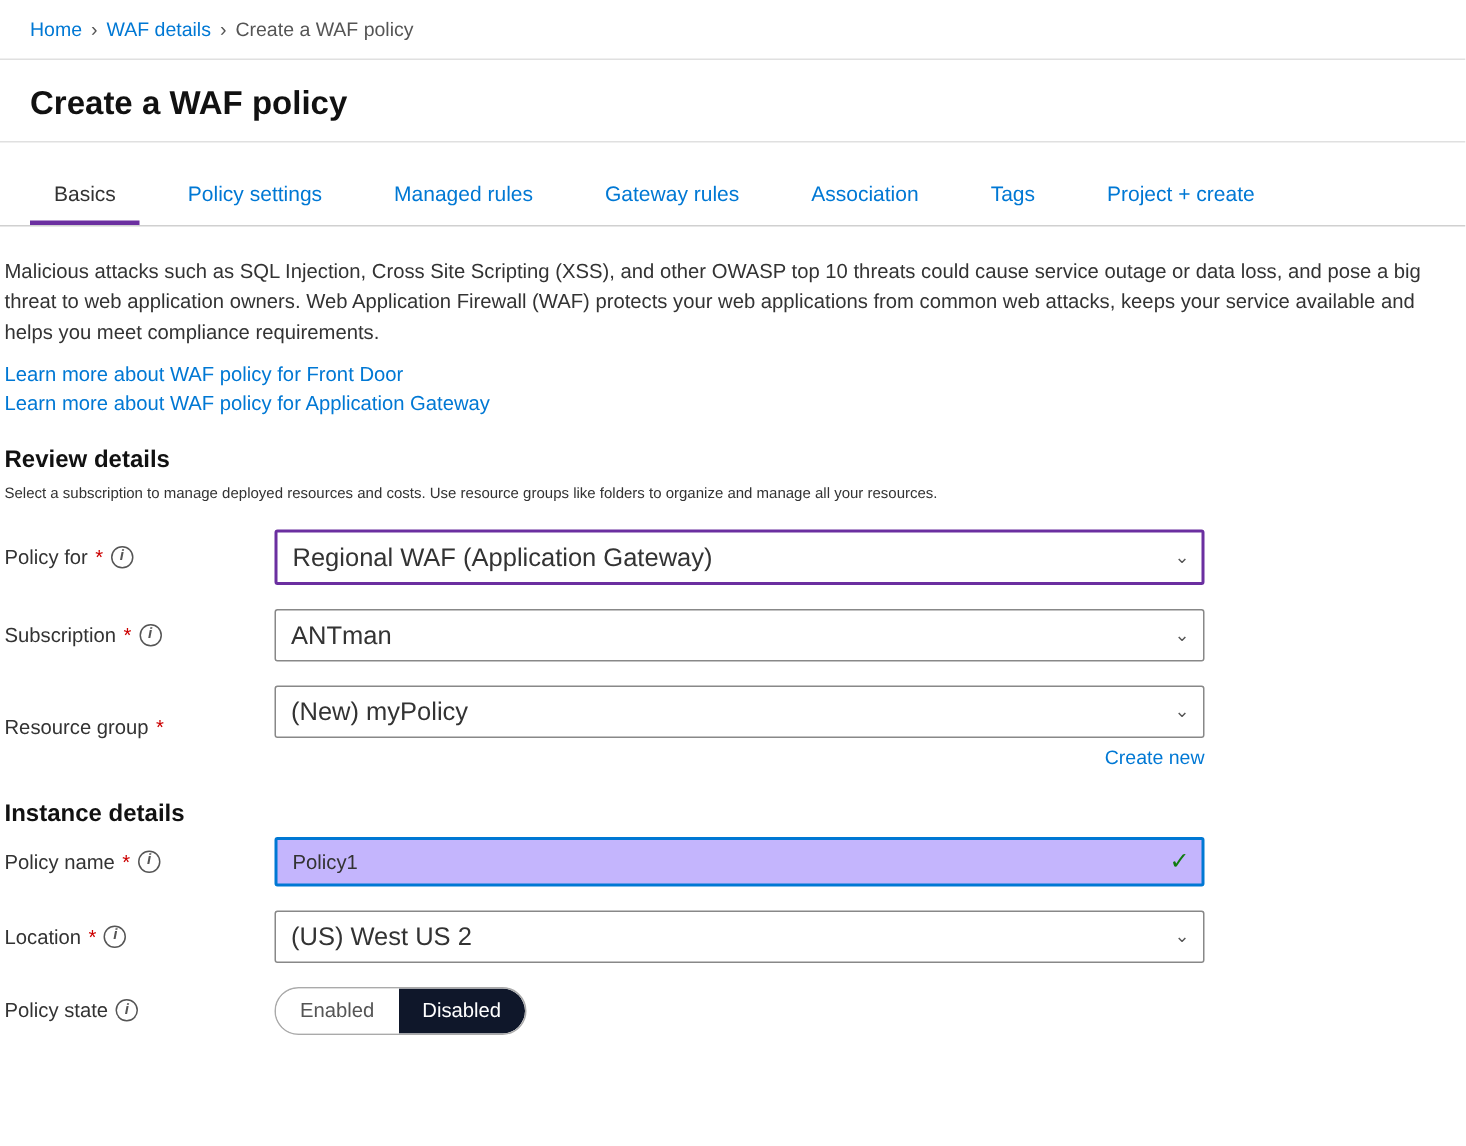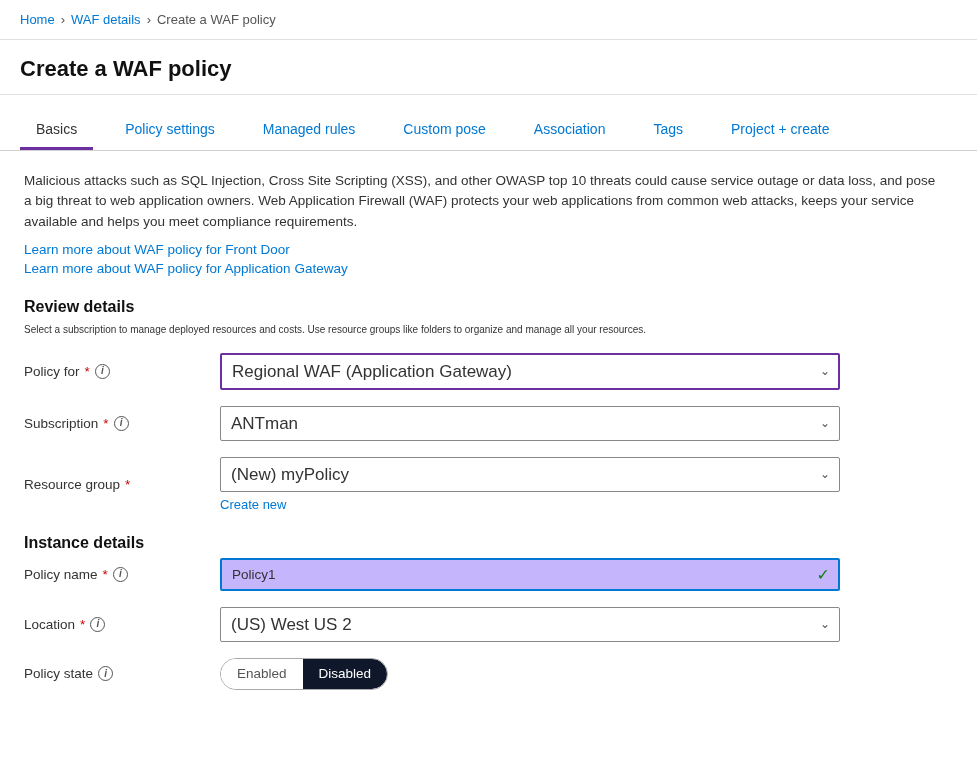--- a/index.html
+++ b/index.html
@@ -52,21 +52,21 @@
       border-bottom: 3px solid transparent;
       white-space: nowrap;
     }
     .tab.active {
       color: #333;
       border-bottom: 3px solid #6b2fa0;
       font-weight: 500;
     }
 
     .content-area {
-      padding: 20px 24px;
+      padding: 20px 3px;
       max-width: 960px;
     }
 
     .description-text {
       font-size: 13.5px;
       color: #333;
       line-height: 1.5;
       margin-bottom: 10px;
     }
     .learn-link {
@@ -88,21 +88,21 @@
       font-size: 10px;
       color: #333;
       margin-bottom: 16px;
       line-height: 1.5;
     }
 
     .form-row {
       display: flex;
       align-items: center;
       margin-bottom: 16px;
-      gap: 16px;
+      gap: 0;
     }
     .form-label {
       min-width: 180px;
       font-size: 13.5px;
       color: #333;
       display: flex;
       align-items: center;
       gap: 5px;
       flex-shrink: 0;
     }
@@ -181,20 +181,21 @@
       color: #107c10;
       font-size: 16px;
     }
 
     .create-new-link {
       color: #0078d4;
       font-size: 13px;
       text-decoration: none;
       display: block;
       margin-top: 5px;
+      text-align: right;
     }
 
     
     .toggle-container {
       display: flex;
       align-items: center;
       gap: 0;
     }
     .toggle-pill {
       display: flex;
@@ -233,21 +234,21 @@
 </div>
 
 <div class="page-header">
   <h1 class="page-title">Create a WAF policy</h1>
 </div>
 
 <div class="tabs-container">
   <div class="tab active">Basics</div>
   <div class="tab">Policy settings</div>
   <div class="tab">Managed rules</div>
-  <div class="tab">Custom pose</div>
+  <div class="tab">Gateway rules</div>
   <div class="tab">Association</div>
   <div class="tab">Tags</div>
   <div class="tab">Project + create</div>
 </div>
 
 <div class="content-area">
 
   <p class="description-text">Malicious attacks such as SQL Injection, Cross Site Scripting (XSS), and other OWASP top 10 threats could cause service outage or data loss, and pose a big threat to web application owners. Web Application Firewall (WAF) protects your web applications from common web attacks, keeps your service available and helps you meet compliance requirements.</p>
   <a href="#" class="learn-link">Learn more about WAF policy for Front Door</a>
   <a href="#" class="learn-link">Learn more about WAF policy for Application Gateway</a>

